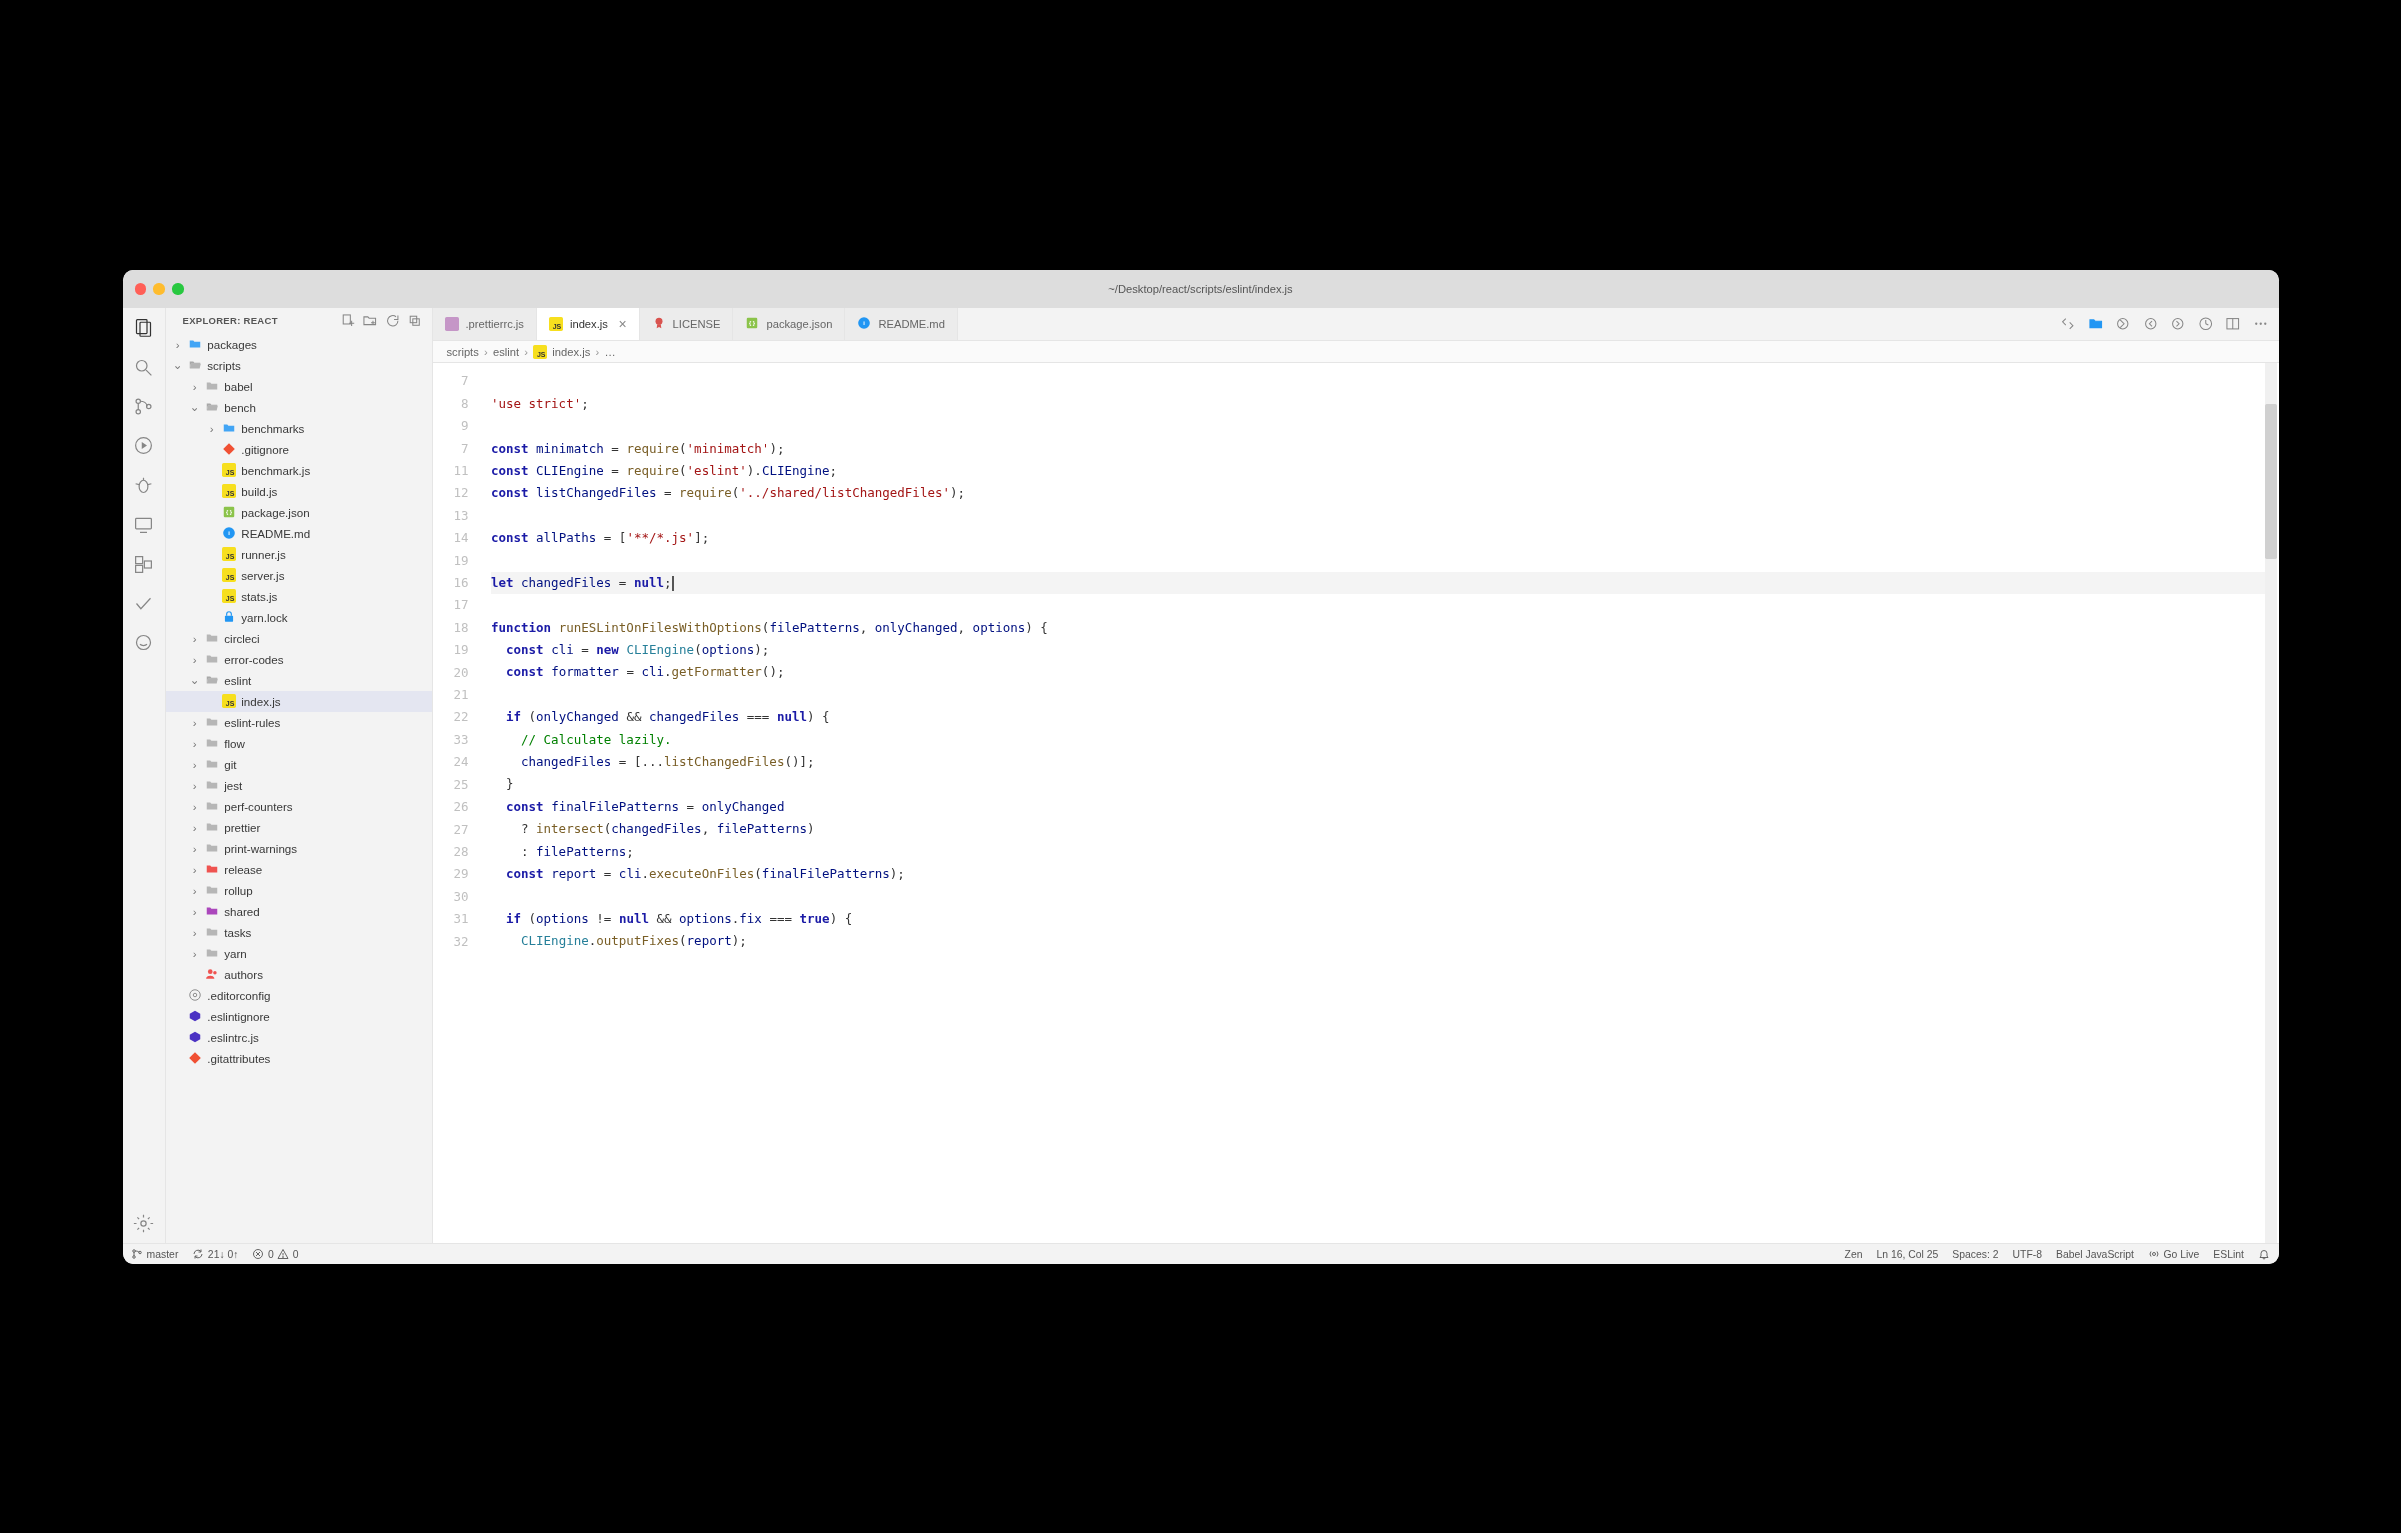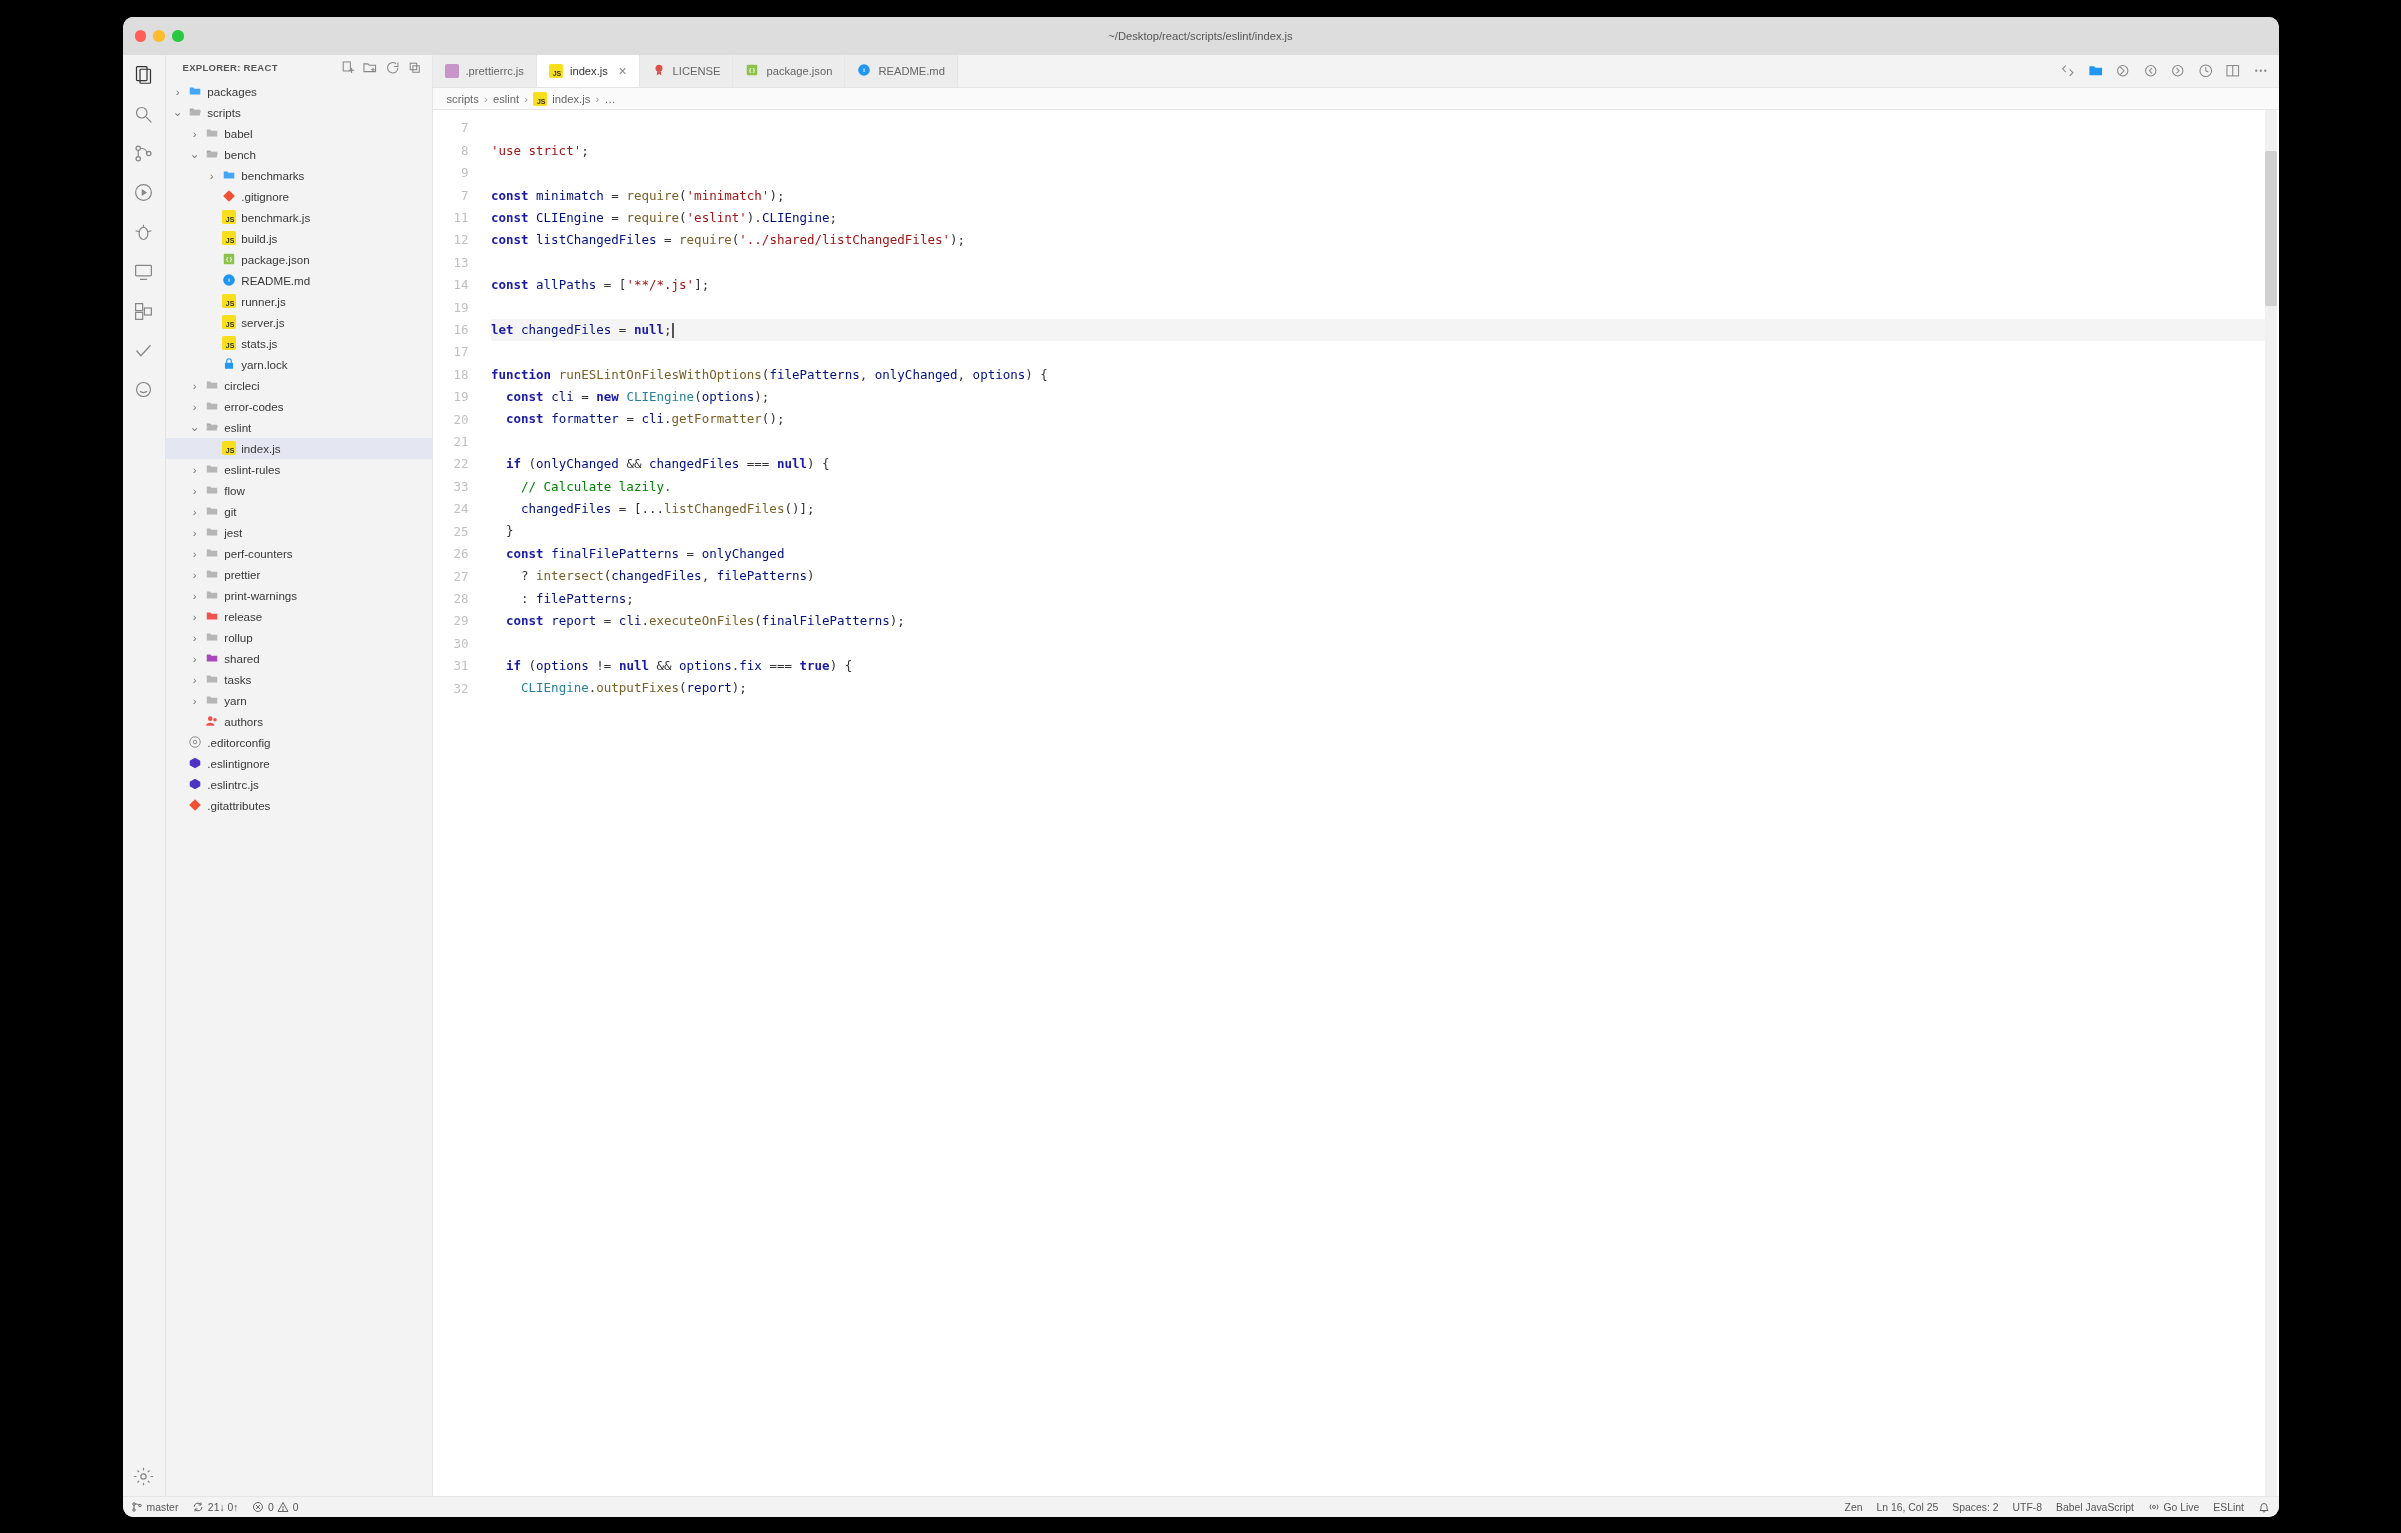--- a/index.html
+++ b/index.html
@@ -39,21 +39,21 @@
     color:var(--text);
     display:flex;
     align-items:center;
     justify-content:center;
     width:2401px;
     height:1534px;
     transform-origin:top left;
   }
   .window{
     width:2156px;
-    height:1500px;
+    height:994px;
     transform:scale(1);
     background:var(--bg);
     border-radius:10.4px;
     overflow:hidden;
     display:flex;
     flex-direction:column;
     box-shadow:0 26px 69px rgba(0,0,0,.6);
   }
   
   .titlebar{

